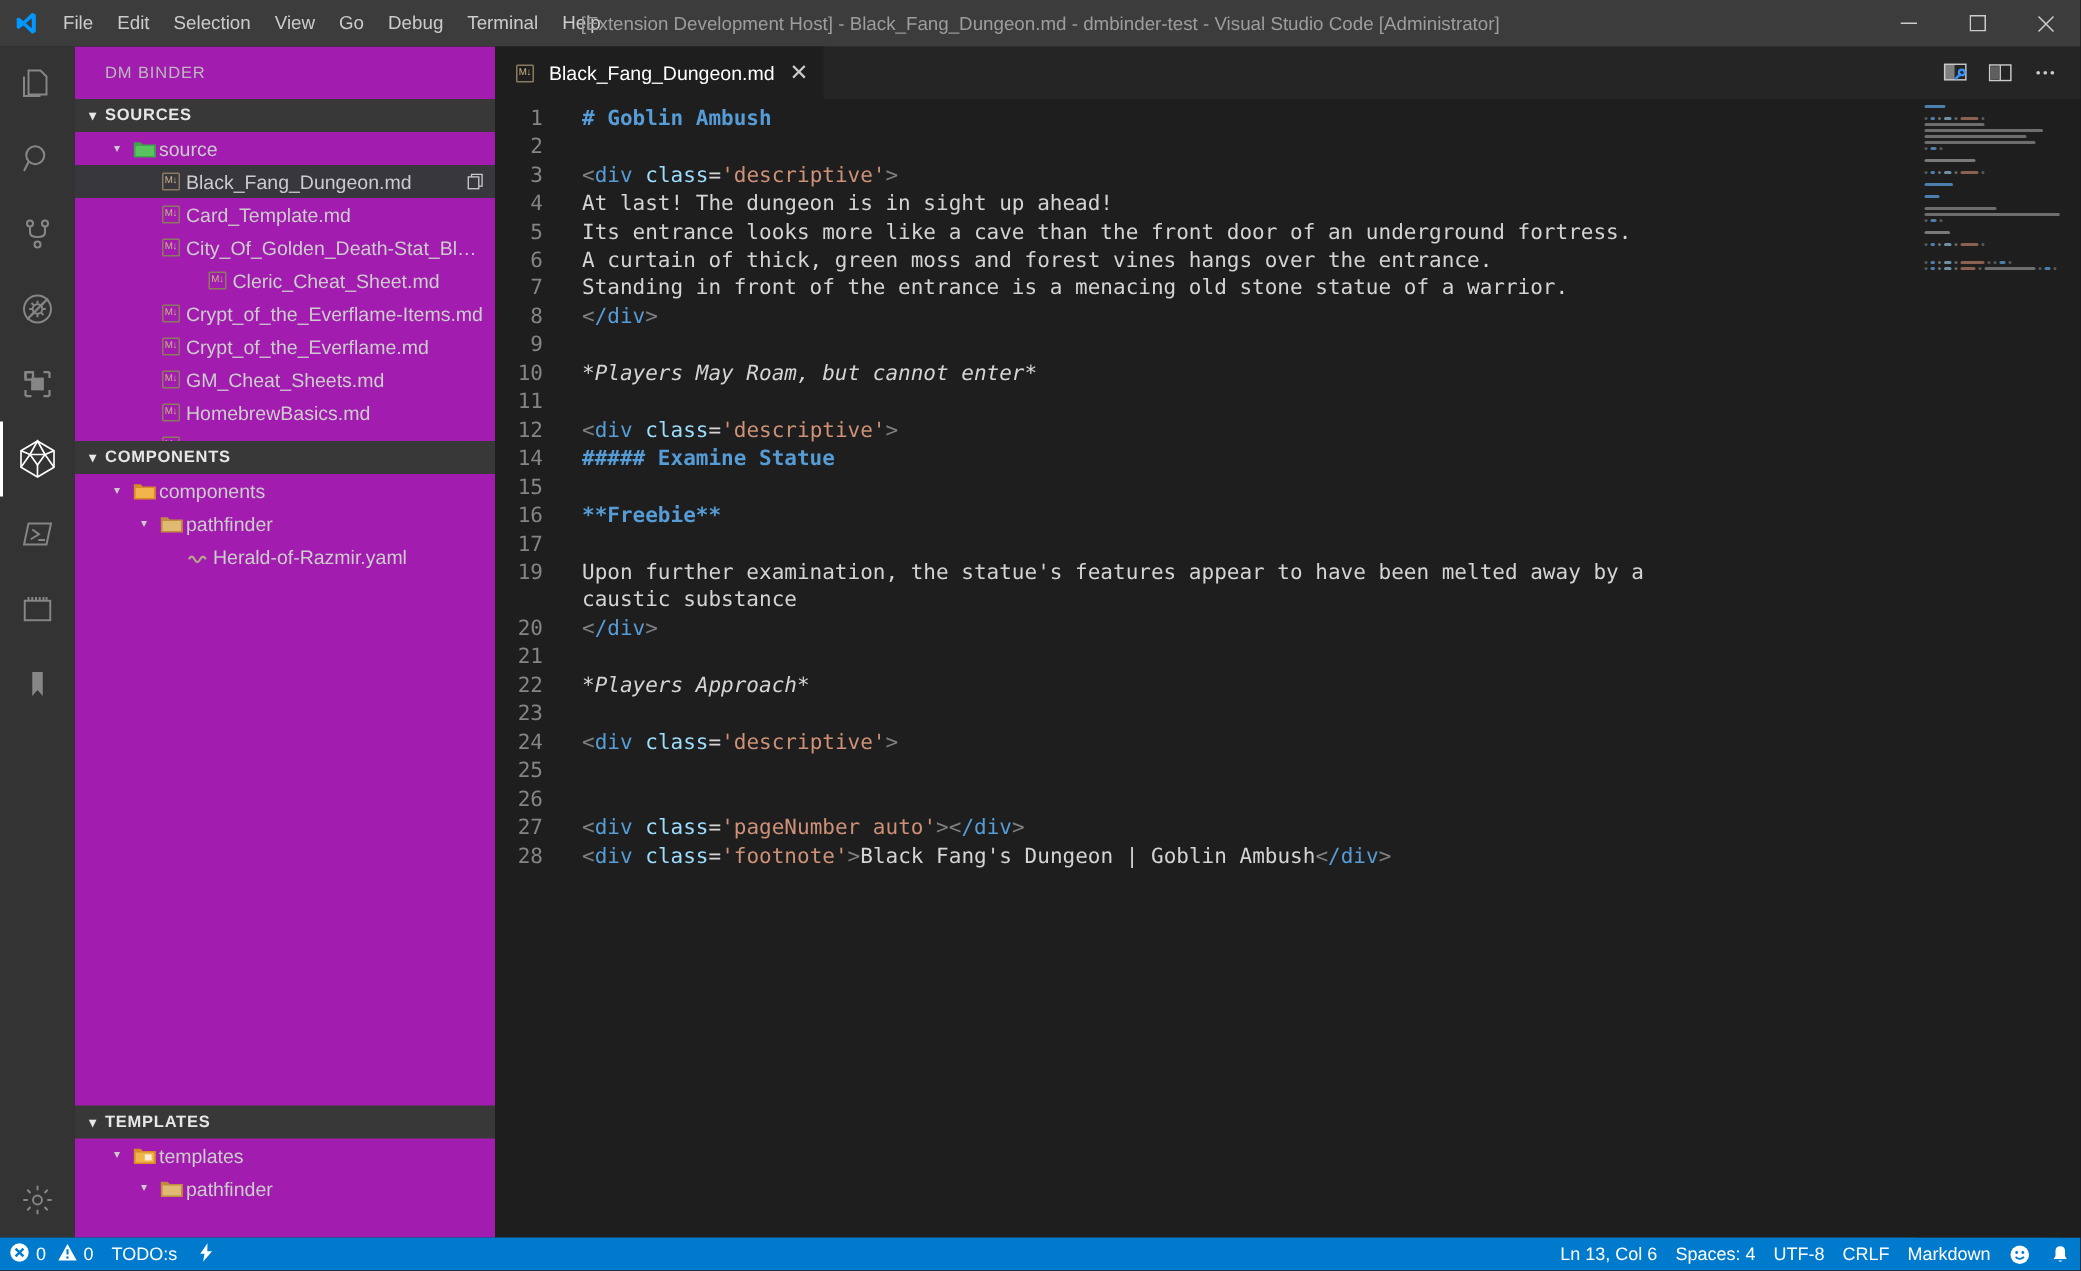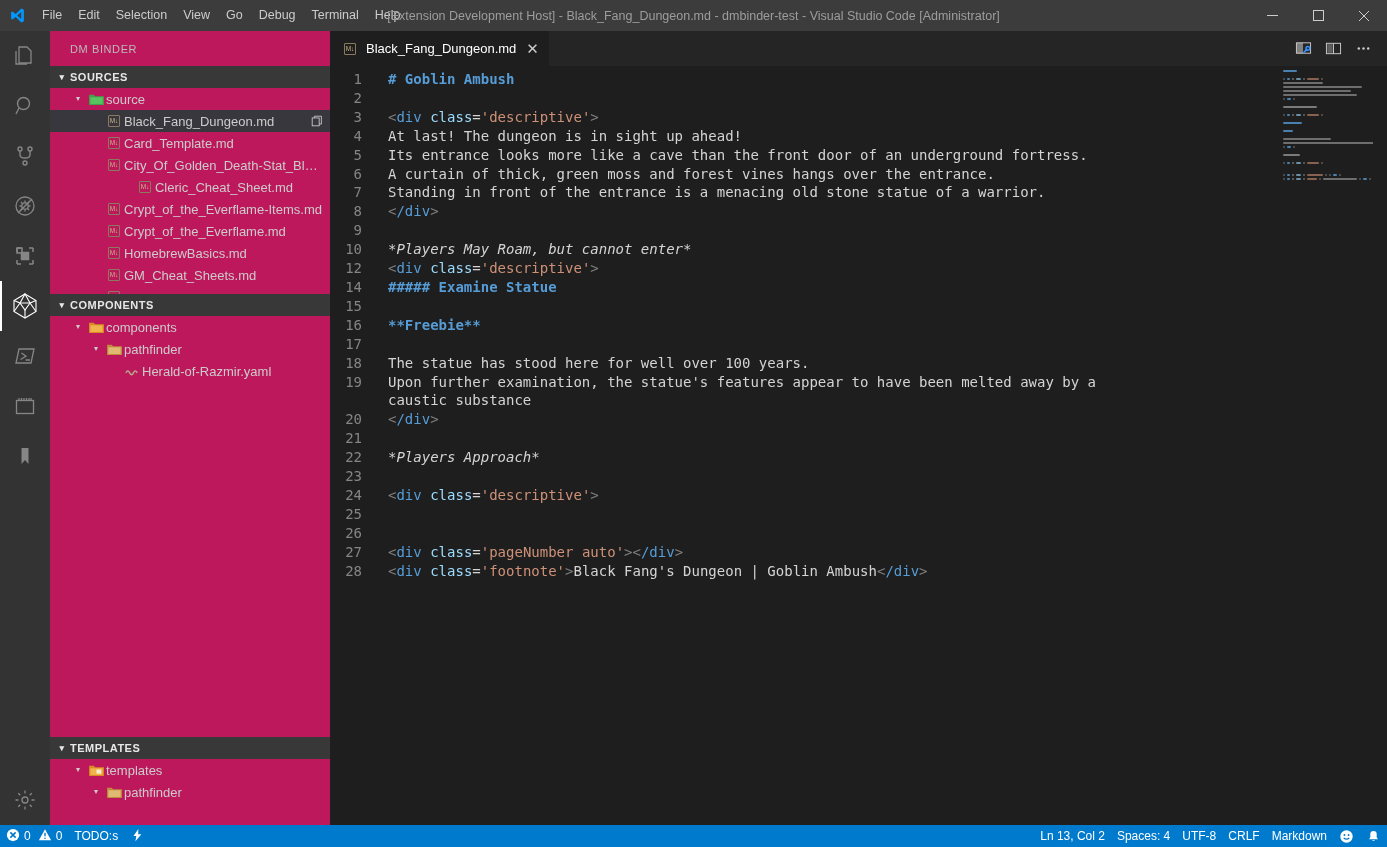--- a/index.html
+++ b/index.html
@@ -49,21 +49,21 @@
   }
   .act-item.active { color: #ffffff; }
   .act-item.active::before {
     content:''; position:absolute; left:0; top:0; bottom:0;
     width:2px; background:#ffffff;
   }
   .act-spacer { flex: 1 1 auto; }
 
   
   .sidebar {
-    width: 280px; flex: 0 0 280px; background: #be185d;
+    width: 280px; flex: 0 0 280px; background: #a21caf;
     display: flex; flex-direction: column; min-height: 0;
   }
   .sidebar-title {
     height: 35px; flex:0 0 35px; display: flex; align-items: center;
     padding: 0 20px; color: #bbbbbb; font-size: 11px;
     letter-spacing: 0.6px; text-transform: uppercase;
   }
   .pane { display: flex; flex-direction: column; min-height: 0; }
   .pane-header {
     height: 22px; flex: 0 0 22px; display: flex; align-items: center;
@@ -327,28 +327,28 @@
           <span class="ficon">
               <span class="md-badge">M↓</span>
             </span>
           <span class="lbl">Crypt_of_the_Everflame.md</span>
         </div>
         <div class="tree-row" style="padding-left:38px;">
           <span class="tw empty">▾</span>
           <span class="ficon">
               <span class="md-badge">M↓</span>
             </span>
+          <span class="lbl">GM_Cheat_Sheets.md</span>
+        </div>
+        <div class="tree-row" style="padding-left:38px;">
+          <span class="tw empty">▾</span>
+          <span class="ficon">
+              <span class="md-badge">M↓</span>
+            </span>
           <span class="lbl">HomebrewBasics.md</span>
-        </div>
-        <div class="tree-row" style="padding-left:38px;">
-          <span class="tw empty">▾</span>
-          <span class="ficon">
-              <span class="md-badge">M↓</span>
-            </span>
-          <span class="lbl">GM_Cheat_Sheets.md</span>
         </div>
         <div class="tree-row" style="padding-left:38px;">
           <span class="tw empty">▾</span>
           <span class="ficon">
               <span class="md-badge">M↓</span>
             </span>
           <span class="lbl"></span>
         </div>
       </div>
     </div>
@@ -502,42 +502,42 @@
             </div>
             <div class="line">
               <div class="ln">9</div>
               <div class="codecell">&nbsp;</div>
             </div>
             <div class="line">
               <div class="ln">10</div>
               <div class="codecell"><span class="tok-em">*Players May Roam, but cannot enter*</span></div>
             </div>
             <div class="line">
+              <div class="ln">11</div>
+              <div class="codecell">&nbsp;</div>
+            </div>
+            <div class="line">
               <div class="ln">12</div>
               <div class="codecell"><span class="tok-punc">&lt;</span><span class="tok-tag">div</span><span class="tok-text"> </span><span class="tok-attr">class</span><span class="tok-eq">=</span><span class="tok-str">'descriptive'</span><span class="tok-punc">&gt;</span></div>
             </div>
             <div class="line">
               <div class="ln">14</div>
               <div class="codecell"><span class="tok-head">##### Examine Statue</span></div>
             </div>
             <div class="line">
               <div class="ln">15</div>
               <div class="codecell">&nbsp;</div>
             </div>
             <div class="line">
               <div class="ln">16</div>
               <div class="codecell"><span class="tok-bold">**Freebie**</span></div>
             </div>
             <div class="line">
               <div class="ln">17</div>
               <div class="codecell">&nbsp;</div>
-            </div>
-            <div class="line">
-              <div class="ln">18</div>
-              <div class="codecell"><span class="tok-text">The statue has stood here for well over 100 years.</span></div>
             </div>
             <div class="line">
               <div class="ln">19</div>
               <div class="codecell"><span class="tok-text">Upon further examination, the statue's features appear to have been melted away by a caustic substance</span></div>
             </div>
             <div class="line">
               <div class="ln">20</div>
               <div class="codecell"><span class="tok-punc">&lt;</span><span class="tok-tag">/div</span><span class="tok-punc">&gt;</span></div>
             </div>
             <div class="line">
@@ -708,21 +708,21 @@
     <span>TODO:s</span>
   </div>
   <div class="sb-item">
     <span>
       <svg width="14" height="14" viewBox="0 0 16 16">
           <path d="M9.5 1 L4 9 h3.2 l-1 6 L13 7 h-3.6 z" fill="#ffffff"></path>
         </svg>
     </span>
   </div>
   <div class="sb-spacer"></div>
-  <div class="sb-item">Ln 13, Col 2</div>
+  <div class="sb-item">Ln 13, Col 6</div>
   <div class="sb-item">Spaces: 4</div>
   <div class="sb-item">UTF-8</div>
   <div class="sb-item">CRLF</div>
   <div class="sb-item">Markdown</div>
   <div class="sb-item">
     <svg width="15" height="15" viewBox="0 0 16 16">
         <circle cx="8" cy="8" r="6.6" fill="#ffffff"></circle>
         <circle cx="5.8" cy="6.4" r="1" fill="#007acc"></circle>
         <circle cx="10.2" cy="6.4" r="1" fill="#007acc"></circle>
         <path d="M5 9.6 q3 2.6 6 0" stroke="#007acc" stroke-width="1.3" fill="none"></path>

